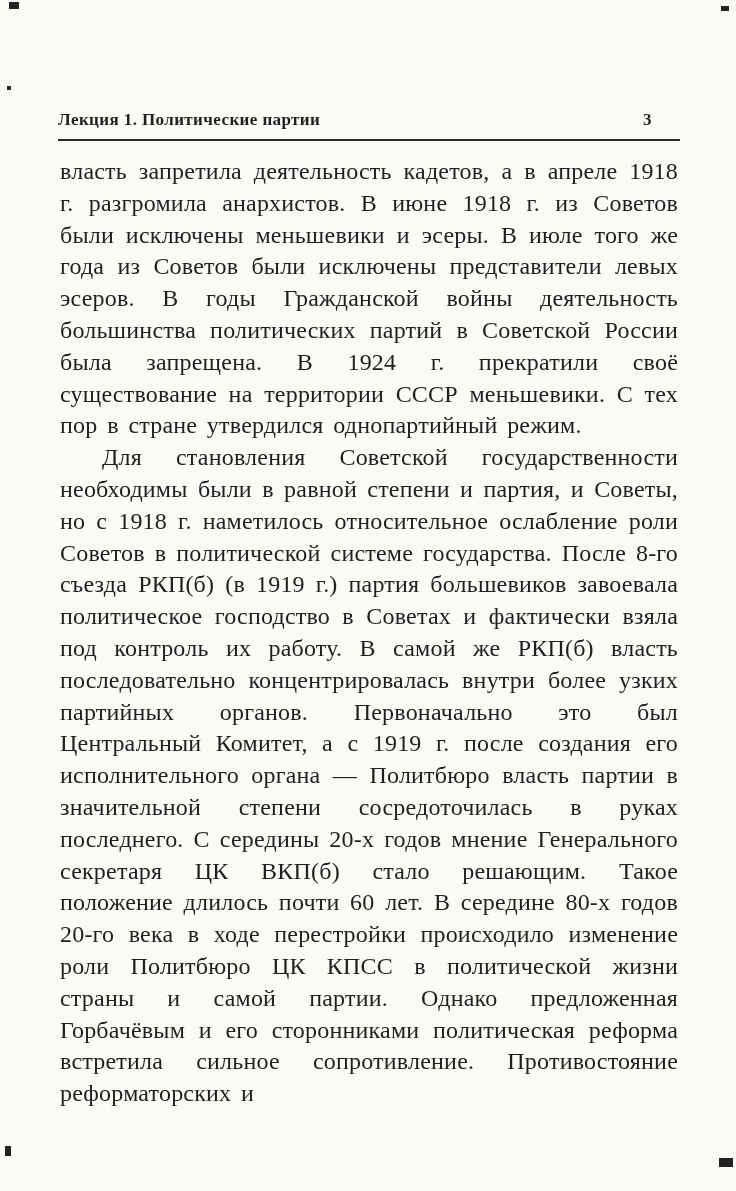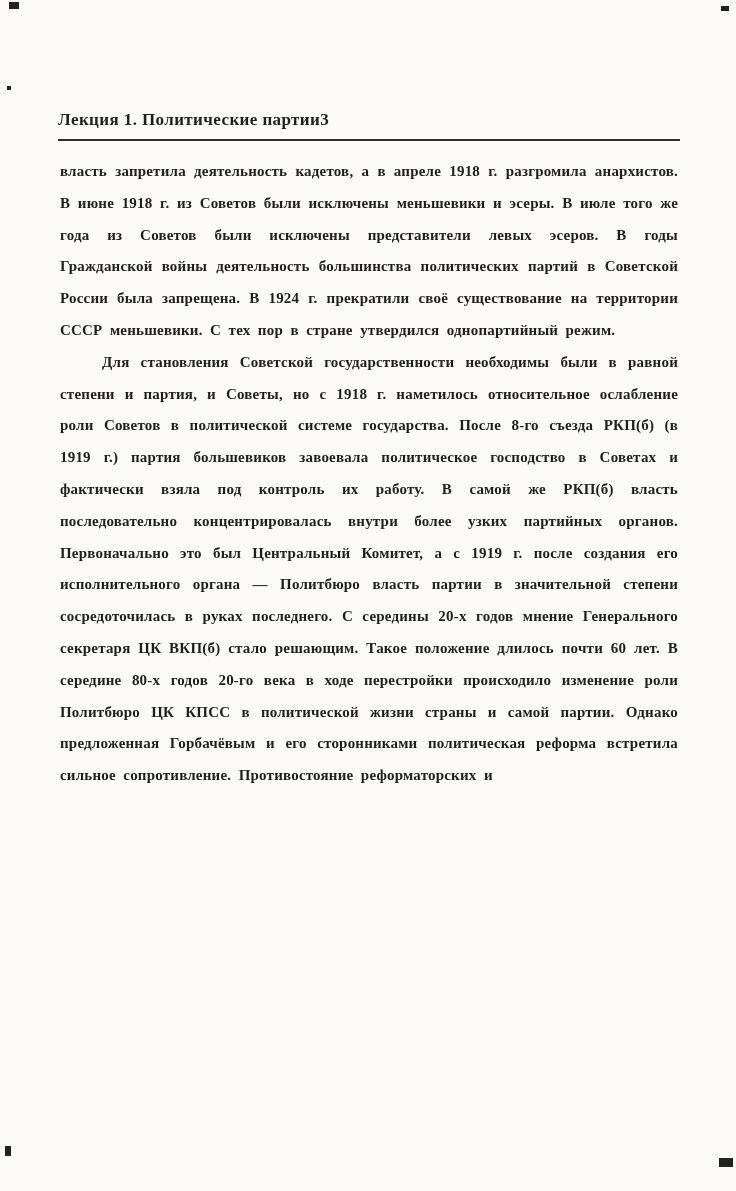--- a/index.html
+++ b/index.html
@@ -18,20 +18,21 @@
   .page {
     position: absolute;
     inset: 0;
   }
   .header {
     position: absolute;
     left: 58px;
     right: 56px;
     top: 110px;
     display: flex;
+    justify-content: space-between;
     align-items: baseline;
     font-weight: bold;
     font-size: 17px;
     letter-spacing: 0.4px;
     border-bottom: 2px solid #2b2b2b;
     padding-bottom: 9px;
   }
   .header .title {
     white-space: nowrap;
   }
@@ -41,25 +42,24 @@
   }
   .body-text {
     position: absolute;
     left: 60px;
     right: 58px;
     top: 156px;
   }
   .body-text p {
     margin: 0;
     text-align: justify;
-    font-size: 15px;
+    font-size: 24px;
     line-height: 31.8px;
     word-spacing: 3.5px;
     letter-spacing: 0.2px;
-    font-weight: bold;
   }
   .body-text p.indent {
     text-indent: 42px;
   }
   
   .scan-mark {
     position: absolute;
     background: #222;
   }
   .mark-tl { left: 9px;  top: 2px;     width: 10px; height: 7px; }

